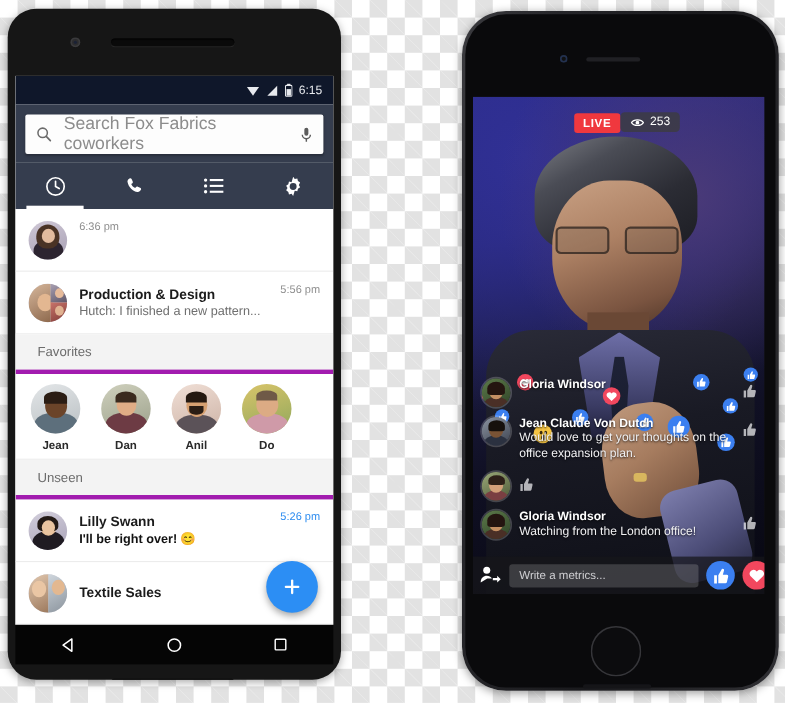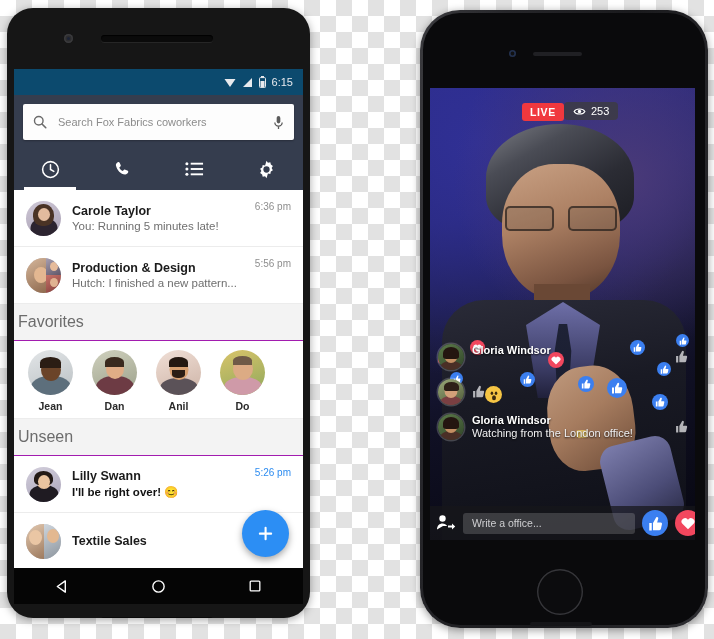--- a/index.html
+++ b/index.html
@@ -23,44 +23,44 @@
     overflow:hidden;
   }
   .and-bezel-top{position:absolute;left:0;top:0;width:100%;height:61px;}
   .and-cam{position:absolute;left:57px;top:26px;width:9px;height:9px;border-radius:50%;
     background:#2c2c2e;box-shadow:inset 0 0 0 1.5px #3a3a3c;}
   .and-cam:after{content:"";position:absolute;left:3px;top:3px;width:3px;height:3px;border-radius:50%;background:#1b2235;}
   .and-speaker{position:absolute;left:94px;top:27px;width:112px;height:7px;border-radius:4px;background:#0a0a0a;
     box-shadow:inset 0 1px 1px #000, 0 1px 0 #262626;}
   .and-screen{position:absolute;left:7px;top:61px;width:289px;height:499px;background:#fff;overflow:hidden;}
 
-  .and-statusbar{height:26px;background:#0c4a6e;display:flex;align-items:center;justify-content:flex-end;
+  .and-statusbar{height:26px;background:#0f172a;display:flex;align-items:center;justify-content:flex-end;
     padding-right:10px;gap:6px;color:#e8eaee;font-size:11px;}
   .sb-ico{display:block;}
   .and-header{background:#353d4e;padding:0 9px 0 9px;}
   .searchbar{background:#fdfdfd;height:36px;border-radius:2px;display:flex;align-items:center;
     padding:0 10px;gap:11px;box-shadow:0 1px 2px rgba(0,0,0,.25);}
-  .search-txt{flex:1;color:#8c8c8c;font-size:11px;}
+  .search-txt{flex:1;color:#8c8c8c;font-size:16px;}
   .and-tabs{background:#353d4e;display:flex;height:42px;}
   .and-tab{flex:1;display:flex;align-items:center;justify-content:center;position:relative;}
   .and-tab.active:after{content:"";position:absolute;bottom:0;left:14%;width:72%;height:3px;background:#fff;}
 
   .chat-list{background:#fff;height:395px;overflow:hidden;position:relative;}
   .chat-row{display:flex;align-items:center;padding:9px 12px;gap:11px;border-bottom:1px solid #ececec;min-height:38px;}
   .avatar{width:35px;height:35px;border-radius:50%;flex:0 0 35px;overflow:hidden;position:relative;background:#cfcfd6;}
   .av-body{position:absolute;left:50%;transform:translateX(-50%);border-radius:46% 46% 30% 30%;}
   .av-head{position:absolute;left:50%;transform:translateX(-50%);border-radius:50%;}
   .chat-txt{flex:1;min-width:0;}
   .chat-name{font-size:12.5px;font-weight:bold;color:#1b1b1b;white-space:nowrap;overflow:hidden;text-overflow:ellipsis;}
   .chat-name.unread{font-weight:bold;}
   .chat-prev{font-size:11.5px;color:#6f6f6f;margin-top:2px;white-space:nowrap;overflow:hidden;text-overflow:ellipsis;}
   .chat-prev.unread{color:#121212;font-weight:bold;}
   .chat-time{font-size:10px;color:#8e8e8e;flex:0 0 auto;align-self:flex-start;margin-top:2px;}
   .chat-time.blue{color:#2d8cf0;}
-  .section-head{background:#f3f3f3;padding:9px 4px;font-size:16px;color:#6c6c6c;border-bottom:1px solid #a21caf;}
+  .section-head{background:#f3f3f3;padding:9px 20px;font-size:12px;color:#6c6c6c;border-bottom:4px solid #a21caf;}
   .favs{display:flex;padding:9px 0 6px 14px;gap:19px;background:#fff;border-bottom:1px solid #ececec;}
   .fav{width:45px;text-align:center;flex:0 0 45px;}
   .fav .avatar{width:45px;height:45px;flex:0 0 45px;margin:0 auto;}
   .fav-name{font-size:10.5px;color:#2b2b2b;margin-top:5px;font-weight:bold;}
   .fab{position:absolute;right:14px;bottom:28px;width:47px;height:47px;border-radius:50%;
     background:#2c8ef4;box-shadow:0 3px 7px rgba(0,0,0,.35);display:flex;align-items:center;justify-content:center;}
   .and-nav{position:absolute;left:7px;top:560px;width:289px;height:36px;background:#050505;
     display:flex;align-items:center;justify-content:space-around;}
   .and-bottom-speaker{position:absolute;left:94px;top:609px;width:112px;height:6px;border-radius:4px;background:#0a0a0a;}
 
@@ -209,24 +209,20 @@
 
     <div class="chat-list">
 
       <div class="chat-row">
         <div class="avatar" style="background:linear-gradient(160deg,#cfc8d6,#a79fb3);">
           <div class="av-head" style="top:5px;width:14px;height:14px;background:#e0b79a;"></div>
           <div class="av-body" style="top:17px;width:27px;height:22px;background:#2c2430;"></div>
           <div style="position:absolute;left:7px;top:3px;width:21px;height:22px;border-radius:50% 50% 42% 42%;background:#4a3325;"></div>
           <div class="av-head" style="top:7px;width:12px;height:13px;background:#e2bb9e;"></div>
         </div>
-        <div class="chat-txt">
-          <div class="chat-name">Carole Taylor</div>
-          <div class="chat-prev">You: Running 5 minutes late!</div>
-        </div>
         <div class="chat-time">6:36 pm</div>
       </div>
 
       <div class="chat-row">
         <div class="avatar">
           <div style="position:absolute;left:0;top:0;width:20px;height:35px;background:linear-gradient(150deg,#d6b79c,#8f6a4e);"></div>
           <div style="position:absolute;left:8px;top:9px;width:14px;height:16px;border-radius:50%;background:#e3b791;"></div>
           <div style="position:absolute;left:20px;top:0;width:15px;height:17px;background:linear-gradient(150deg,#a9a0b2,#5e5668);"></div>
           <div style="position:absolute;left:24px;top:4px;width:8px;height:9px;border-radius:50%;background:#e6bb9b;"></div>
           <div style="position:absolute;left:20px;top:17px;width:15px;height:18px;background:linear-gradient(150deg,#c8736a,#7e3b37);"></div>
@@ -427,20 +423,36 @@
         <div class="cmt-body">
           <div class="cmt-name">Gloria Windsor</div>
         </div>
         <div class="cmt-like">
           <svg width="13" height="13" viewBox="0 0 12 12">
               <path d="M1 5.5 h2 v6 h-2 Z M4 5.5 l2.6 -4.5 a1 1 0 0 1 1.6 1 l-0.9 3.2 h2.9 a1 1 0 0 1 1 1.2 l-0.9 4 a1.2 1.2 0 0 1 -1.2 0.9 H4 Z" fill="#e9e9ec"></path>
             </svg>
         </div>
       </div>
 
+      <div class="cmt">
+        <div class="avatar" style="background:linear-gradient(150deg,#8b93a0,#3d4350);">
+          <div class="av-body" style="top:17px;width:22px;height:14px;background:#2b3140;"></div>
+          <div class="av-head" style="top:5px;width:13px;height:14px;background:#7a5335;"></div>
+          <div style="position:absolute;left:6px;top:3px;width:15px;height:10px;border-radius:50% 50% 20% 20%;background:#16100c;"></div>
+        </div>
+        <div class="cmt-body">
+          <div class="cmt-name">Jean Claude Von Dutch</div>
+          <div class="cmt-text">Would love to get your thoughts on the office expansion plan.</div>
+        </div>
+        <div class="cmt-like">
+          <svg width="13" height="13" viewBox="0 0 12 12">
+              <path d="M1 5.5 h2 v6 h-2 Z M4 5.5 l2.6 -4.5 a1 1 0 0 1 1.6 1 l-0.9 3.2 h2.9 a1 1 0 0 1 1 1.2 l-0.9 4 a1.2 1.2 0 0 1 -1.2 0.9 H4 Z" fill="#e9e9ec"></path>
+            </svg>
+        </div>
+      </div>
 
       <div class="cmt">
         <div class="avatar" style="background:linear-gradient(150deg,#9aa878,#4e5a38);">
           <div class="av-body" style="top:17px;width:22px;height:14px;background:#7a3f42;"></div>
           <div class="av-head" style="top:5px;width:13px;height:14px;background:#d3a079;"></div>
           <div style="position:absolute;left:6px;top:3px;width:15px;height:9px;border-radius:50% 50% 20% 20%;background:#2e2018;"></div>
         </div>
         <div class="cmt-like">
           <svg width="13" height="13" viewBox="0 0 12 12">
               <path d="M1 5.5 h2 v6 h-2 Z M4 5.5 l2.6 -4.5 a1 1 0 0 1 1.6 1 l-0.9 3.2 h2.9 a1 1 0 0 1 1 1.2 l-0.9 4 a1.2 1.2 0 0 1 -1.2 0.9 H4 Z" fill="#e9e9ec"></path>
@@ -465,21 +477,21 @@
         </div>
       </div>
     </div>
 
     <div class="composer">
       <svg width="20" height="18" viewBox="0 0 20 18">
           <circle cx="6.5" cy="4.5" r="3.2" fill="#fff"></circle>
           <path d="M1 15.5 c0 -4 2.6 -6 5.5 -6 c2 0 3.7 0.9 4.7 2.5 l-4.2 0 Z" fill="#fff"></path>
           <path d="M12 11.5 h4 v-2 l3.2 3 -3.2 3 v-2 h-4 Z" fill="#fff"></path>
         </svg>
-      <div class="comp-input">Write a office...</div>
+      <div class="comp-input">Write a metrics...</div>
       <div class="comp-btn like">
         <svg width="15" height="15" viewBox="0 0 12 12">
             <path d="M1 5.5 h2 v6 h-2 Z M4 5.5 l2.6 -4.5 a1 1 0 0 1 1.6 1 l-0.9 3.2 h2.9 a1 1 0 0 1 1 1.2 l-0.9 4 a1.2 1.2 0 0 1 -1.2 0.9 H4 Z" fill="#fff"></path>
           </svg>
       </div>
       <div class="comp-btn love">
         <svg width="14" height="13" viewBox="0 0 12 11">
             <path d="M6 10.5 L1 5.6 a3 3 0 0 1 5 -3.4 a3 3 0 0 1 5 3.4 Z" fill="#fff"></path>
           </svg>
       </div>

